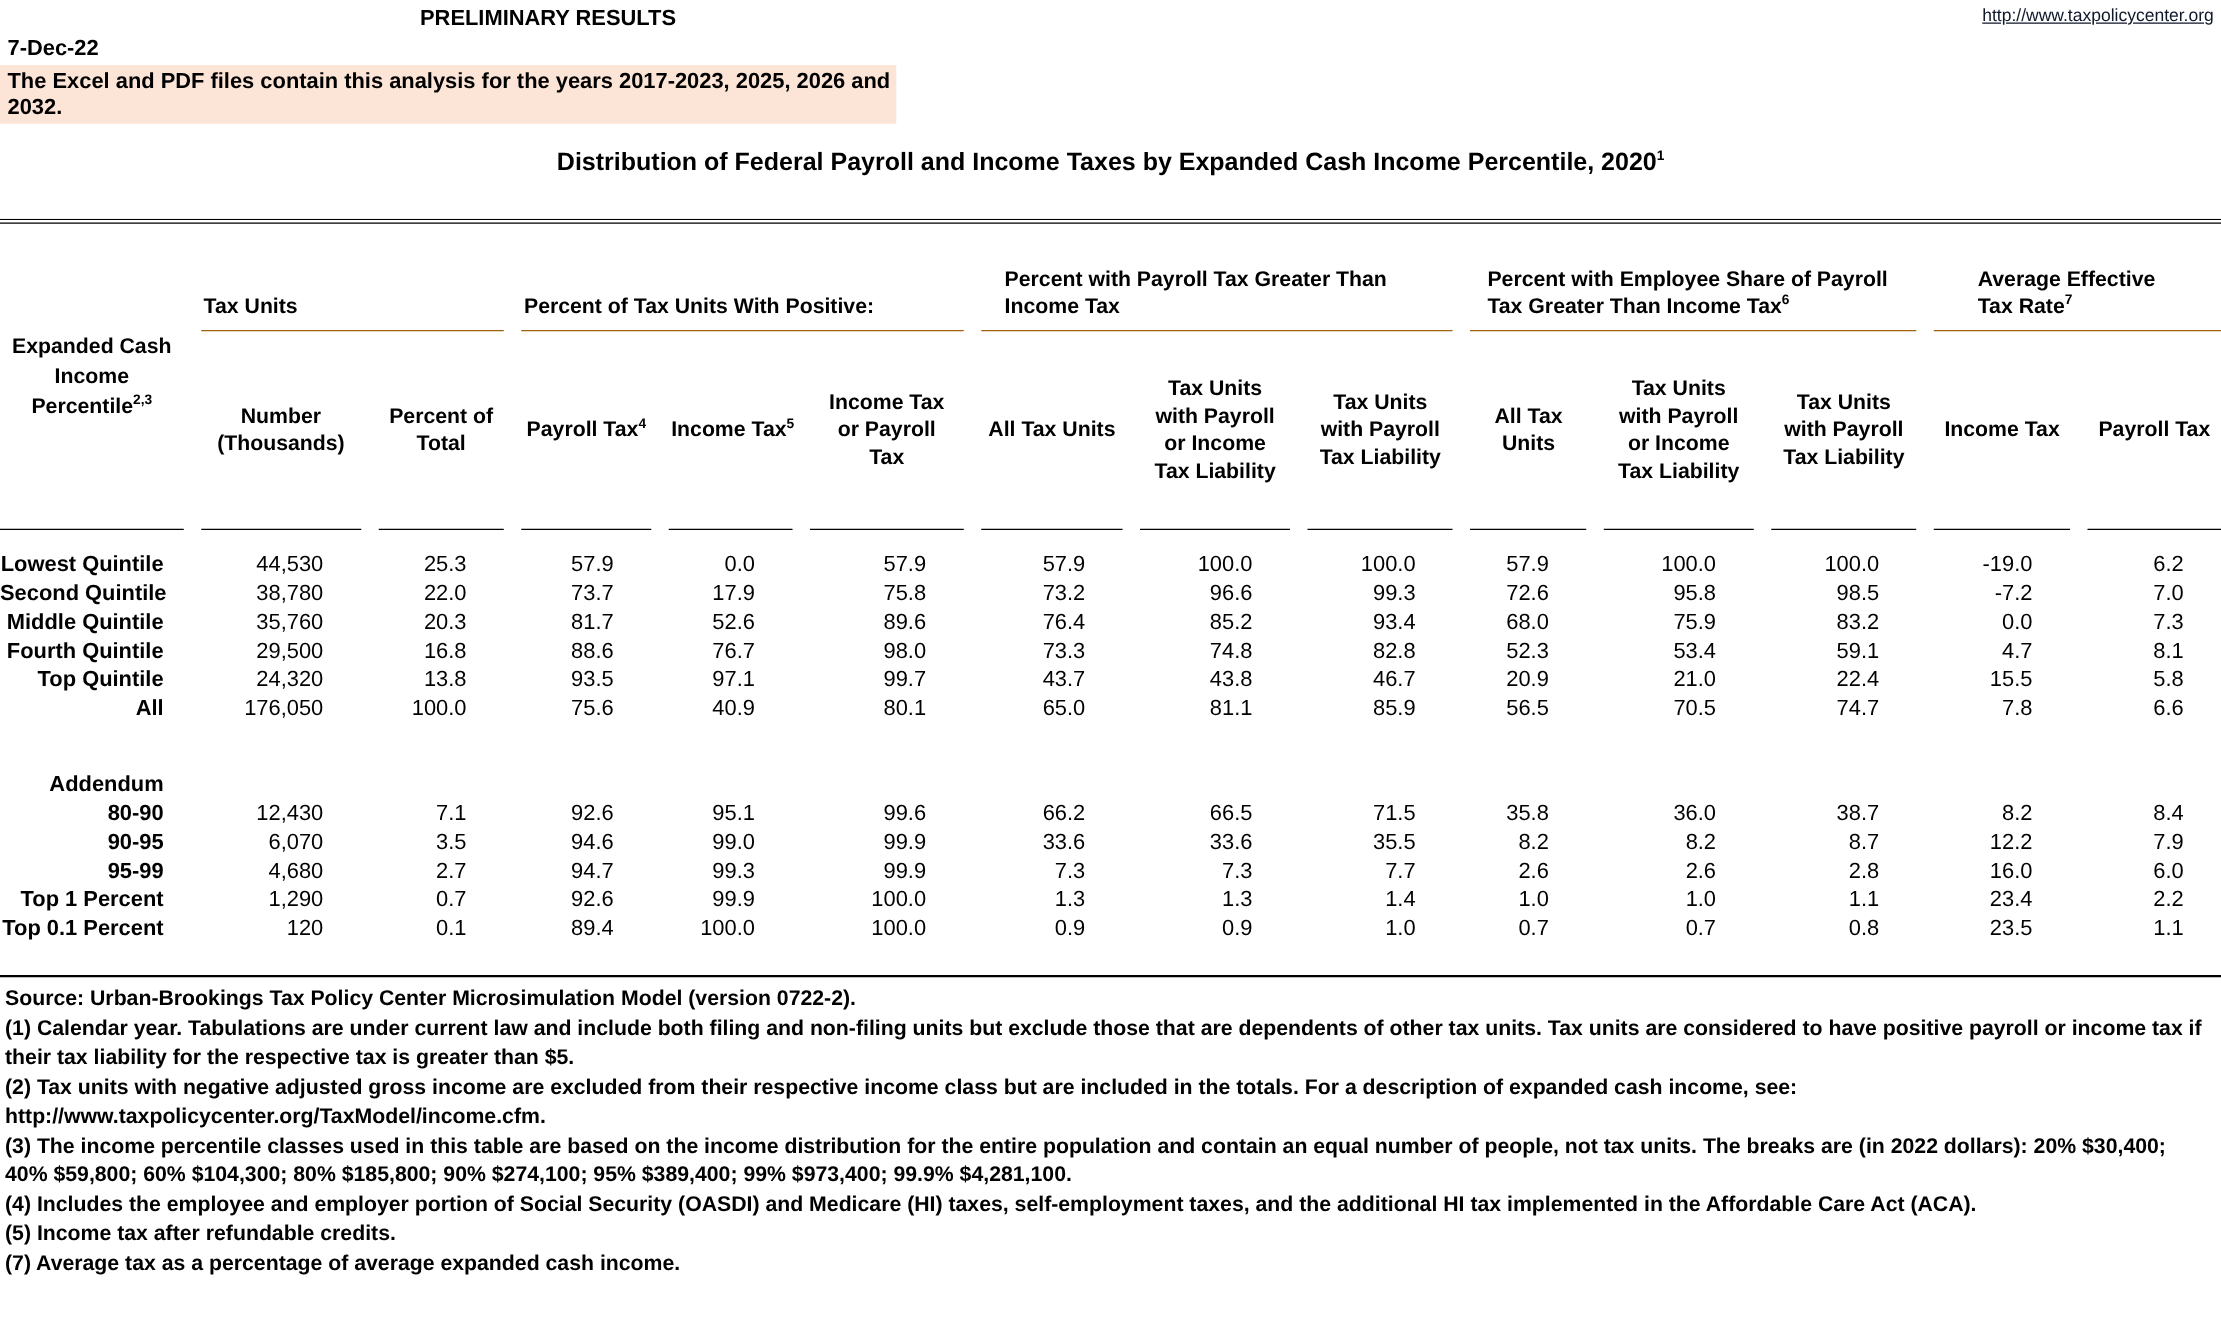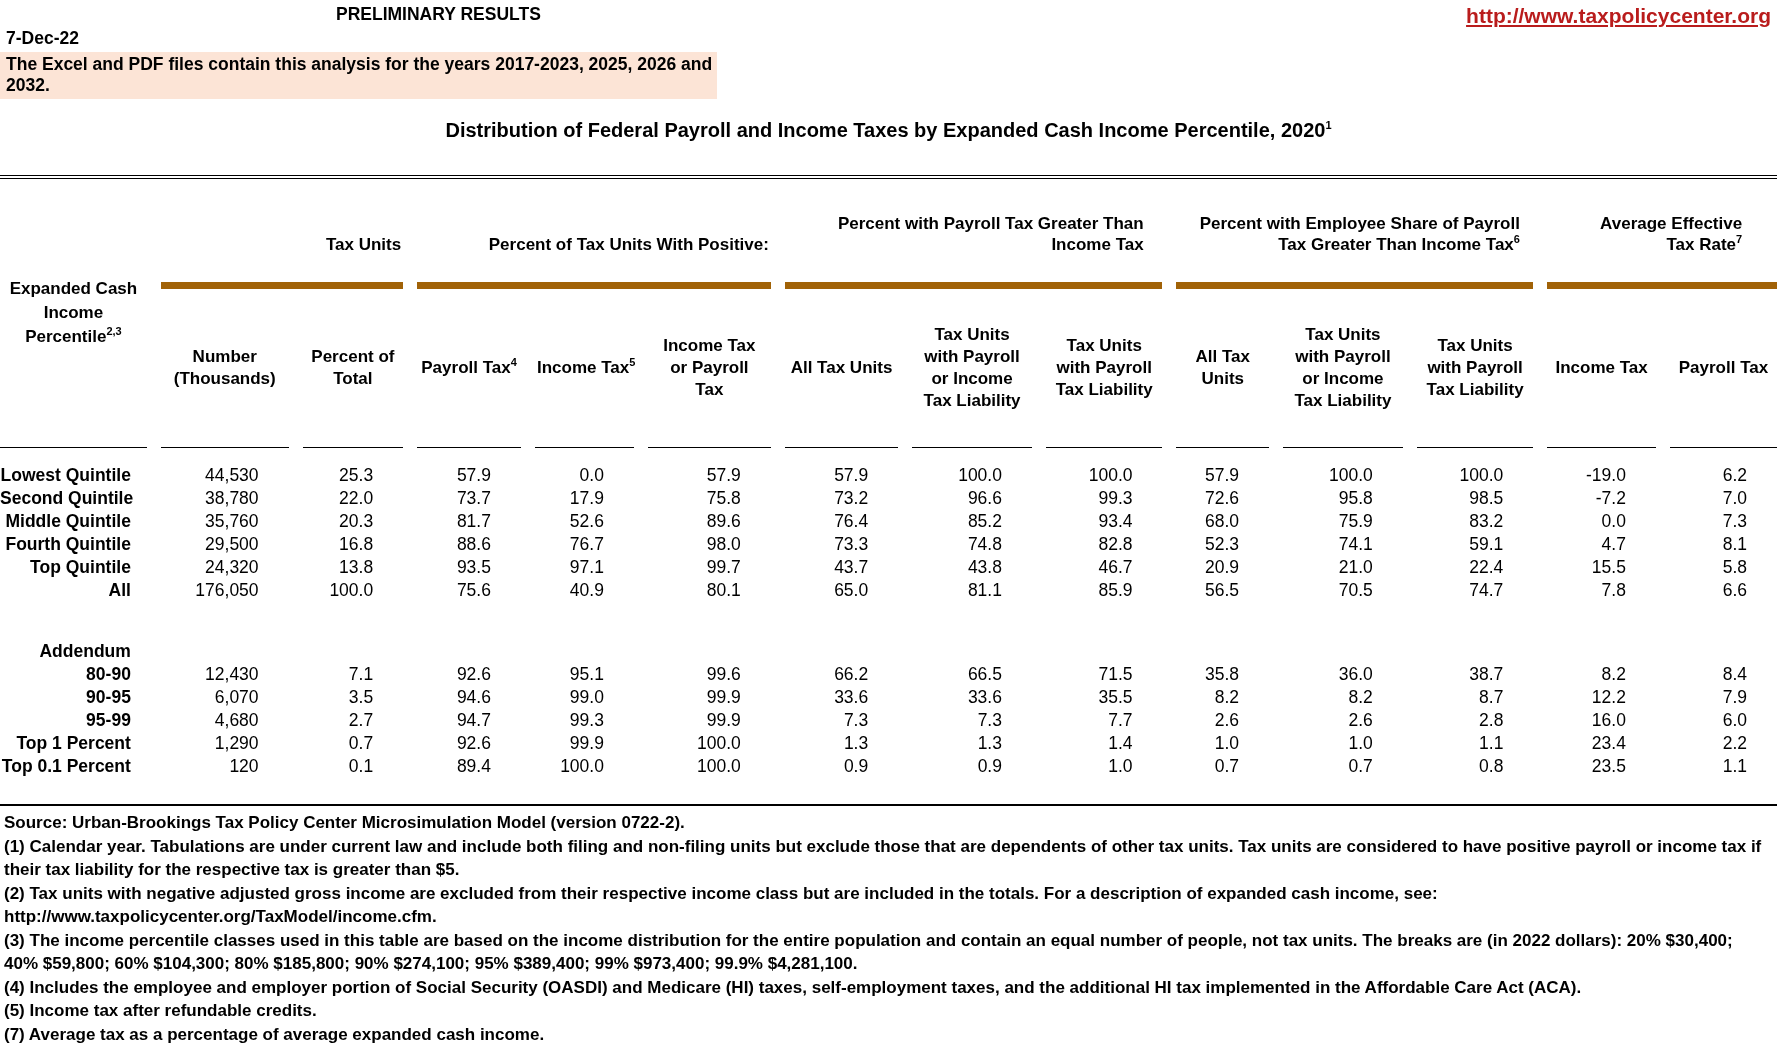--- a/index.html
+++ b/index.html
@@ -3,37 +3,37 @@
 <meta charset="utf-8">
 <style>
   html,body{margin:0;padding:0;background:#fff;color:#000;}
   body{width:1777px;height:1059px;overflow:hidden;font-family:"Liberation Sans",sans-serif;-webkit-font-smoothing:antialiased;}
   sup{font-size:11px;vertical-align:super;line-height:0;font-weight:bold;}
 
   
   .topstrip{display:flex;align-items:flex-start;padding:4px 6px 0 6px;font-size:17.5px;font-weight:bold;}
   .date{width:330px;flex:none;margin-top:24px;}
   .prelim{flex:none;}
-  .toplink{margin-left:auto;font-weight:bold;font-size:21px;color:#b91c1c;text-decoration:underline;}
+  .toplink{margin-left:auto;font-weight:normal;font-size:14px;color:#0f172a;text-decoration:underline;}
   .banner{margin:3px 0 0 0;width:717px;background:#FCE4D6;font-size:17.5px;font-weight:bold;padding:2px 4px 3px 6px;box-sizing:border-box;}
 
   
   .titles{text-align:center;margin-top:16px;}
   .t1{font-size:20px;font-weight:bold;line-height:28px;}
   .t2{font-size:20px;font-weight:bold;line-height:30px;}
 
   
   .tablezone{margin-top:30px;overflow:hidden;}
   table{width:calc(100% + 28px);margin-left:-14px;border-collapse:separate;border-spacing:14px 0;table-layout:fixed;
         border-top:4px double #000;border-bottom:2px solid #000;}
   col.c1{width:9.2%}col.c2{width:8.0%}col.c3{width:6.3%}col.c4{width:6.5%}col.c5{width:6.2%}
   col.c6{width:7.7%}col.c7{width:7.1%}col.c8{width:7.5%}col.c9{width:7.3%}col.c10{width:5.8%}
   col.c11{width:7.5%}col.c12{width:7.3%}col.c13{width:6.8%}col.c14{width:6.7%}
   th{font-size:17px;font-weight:bold;padding:0 2px;}
-  th.group{vertical-align:bottom;padding-bottom:27px;border-bottom:7px solid #a16207;height:76px;text-align:right;line-height:21px;}
+  th.group{vertical-align:bottom;padding-bottom:9px;border-bottom:1px solid #a16207;height:76px;text-align:left;line-height:21px;}
   th.rowhead{vertical-align:middle;border-bottom:1px solid #000;line-height:24px;}
   th.sub{height:158px;vertical-align:middle;border-bottom:1px solid #000;text-align:center;line-height:22px;}
   th.nw{white-space:nowrap;}
   .gw1{max-width:340px;margin:0 auto;}
   .gw2{max-width:330px;margin:0 auto;}
   .gw3{max-width:160px;margin:0 auto;}
   .hwrap{margin:0 auto;}
   .w92{max-width:96px;}
   .w100{max-width:102px;}
   td{font-size:17.5px;height:23px;padding:0;line-height:23px;}
@@ -196,21 +196,21 @@
           <td class="rowlabel">Fourth Quintile</td>
           <td class="val">29,500</td>
           <td class="val">16.8</td>
           <td class="val">88.6</td>
           <td class="val">76.7</td>
           <td class="val">98.0</td>
           <td class="val">73.3</td>
           <td class="val">74.8</td>
           <td class="val">82.8</td>
           <td class="val">52.3</td>
-          <td class="val">74.1</td>
+          <td class="val">53.4</td>
           <td class="val">59.1</td>
           <td class="val">4.7</td>
           <td class="val">8.1</td>
         </tr>
         <tr>
           <td class="rowlabel">Top Quintile</td>
           <td class="val">24,320</td>
           <td class="val">13.8</td>
           <td class="val">93.5</td>
           <td class="val">97.1</td>

